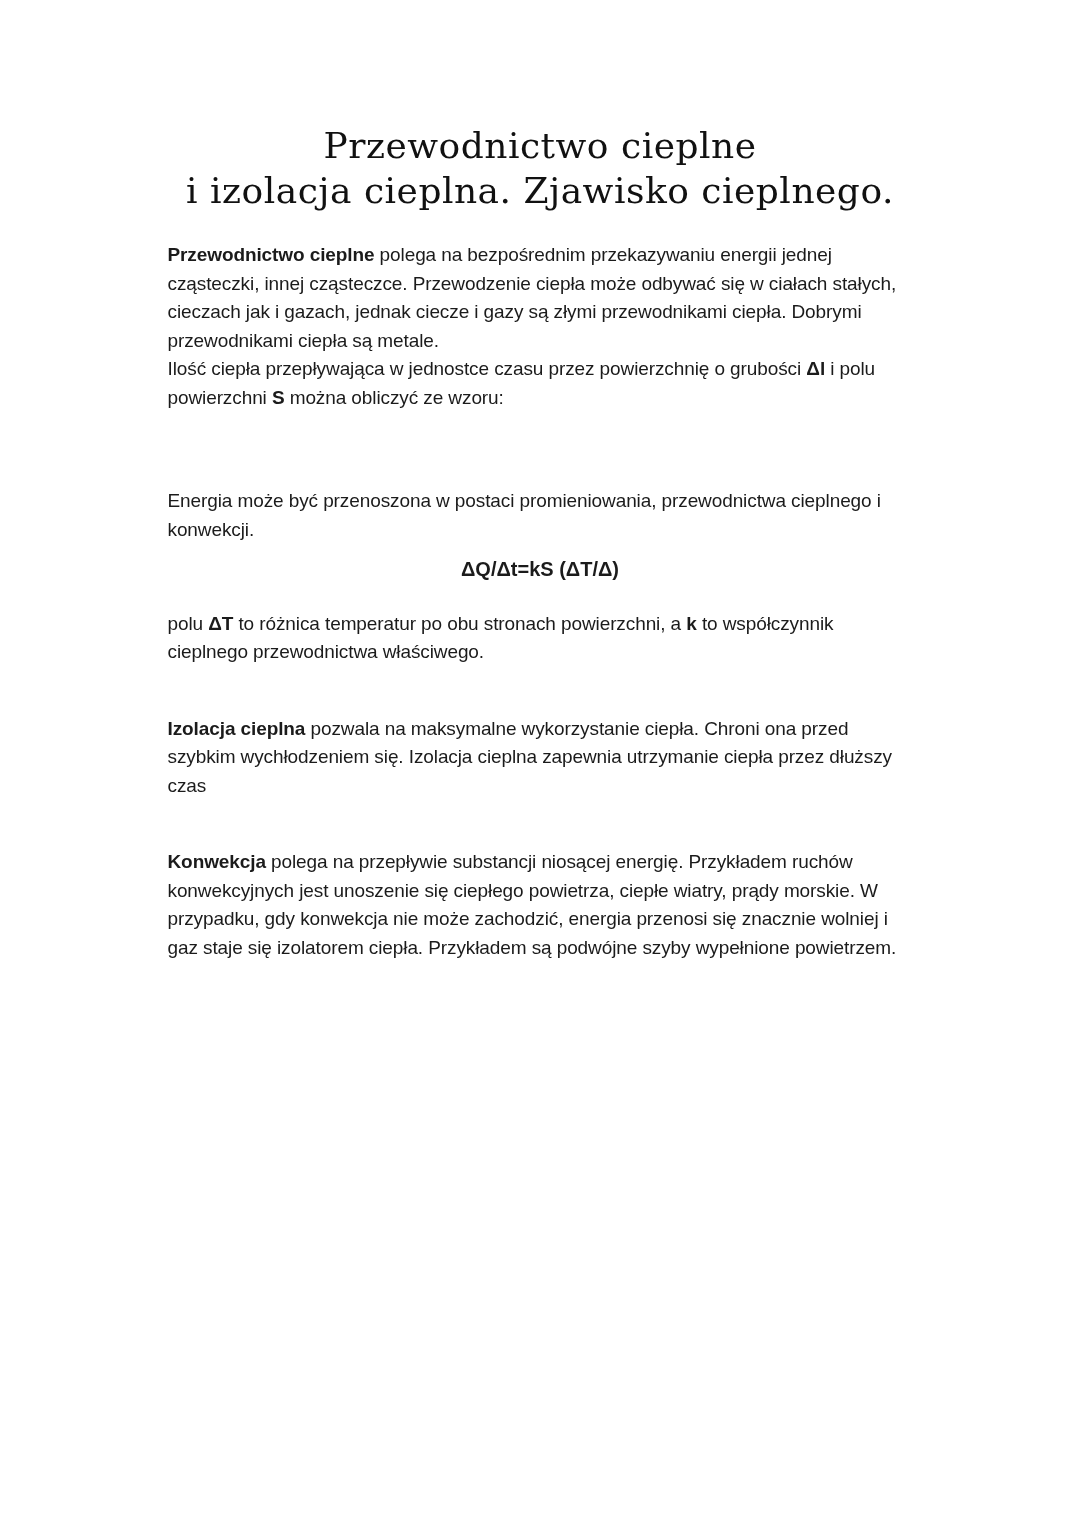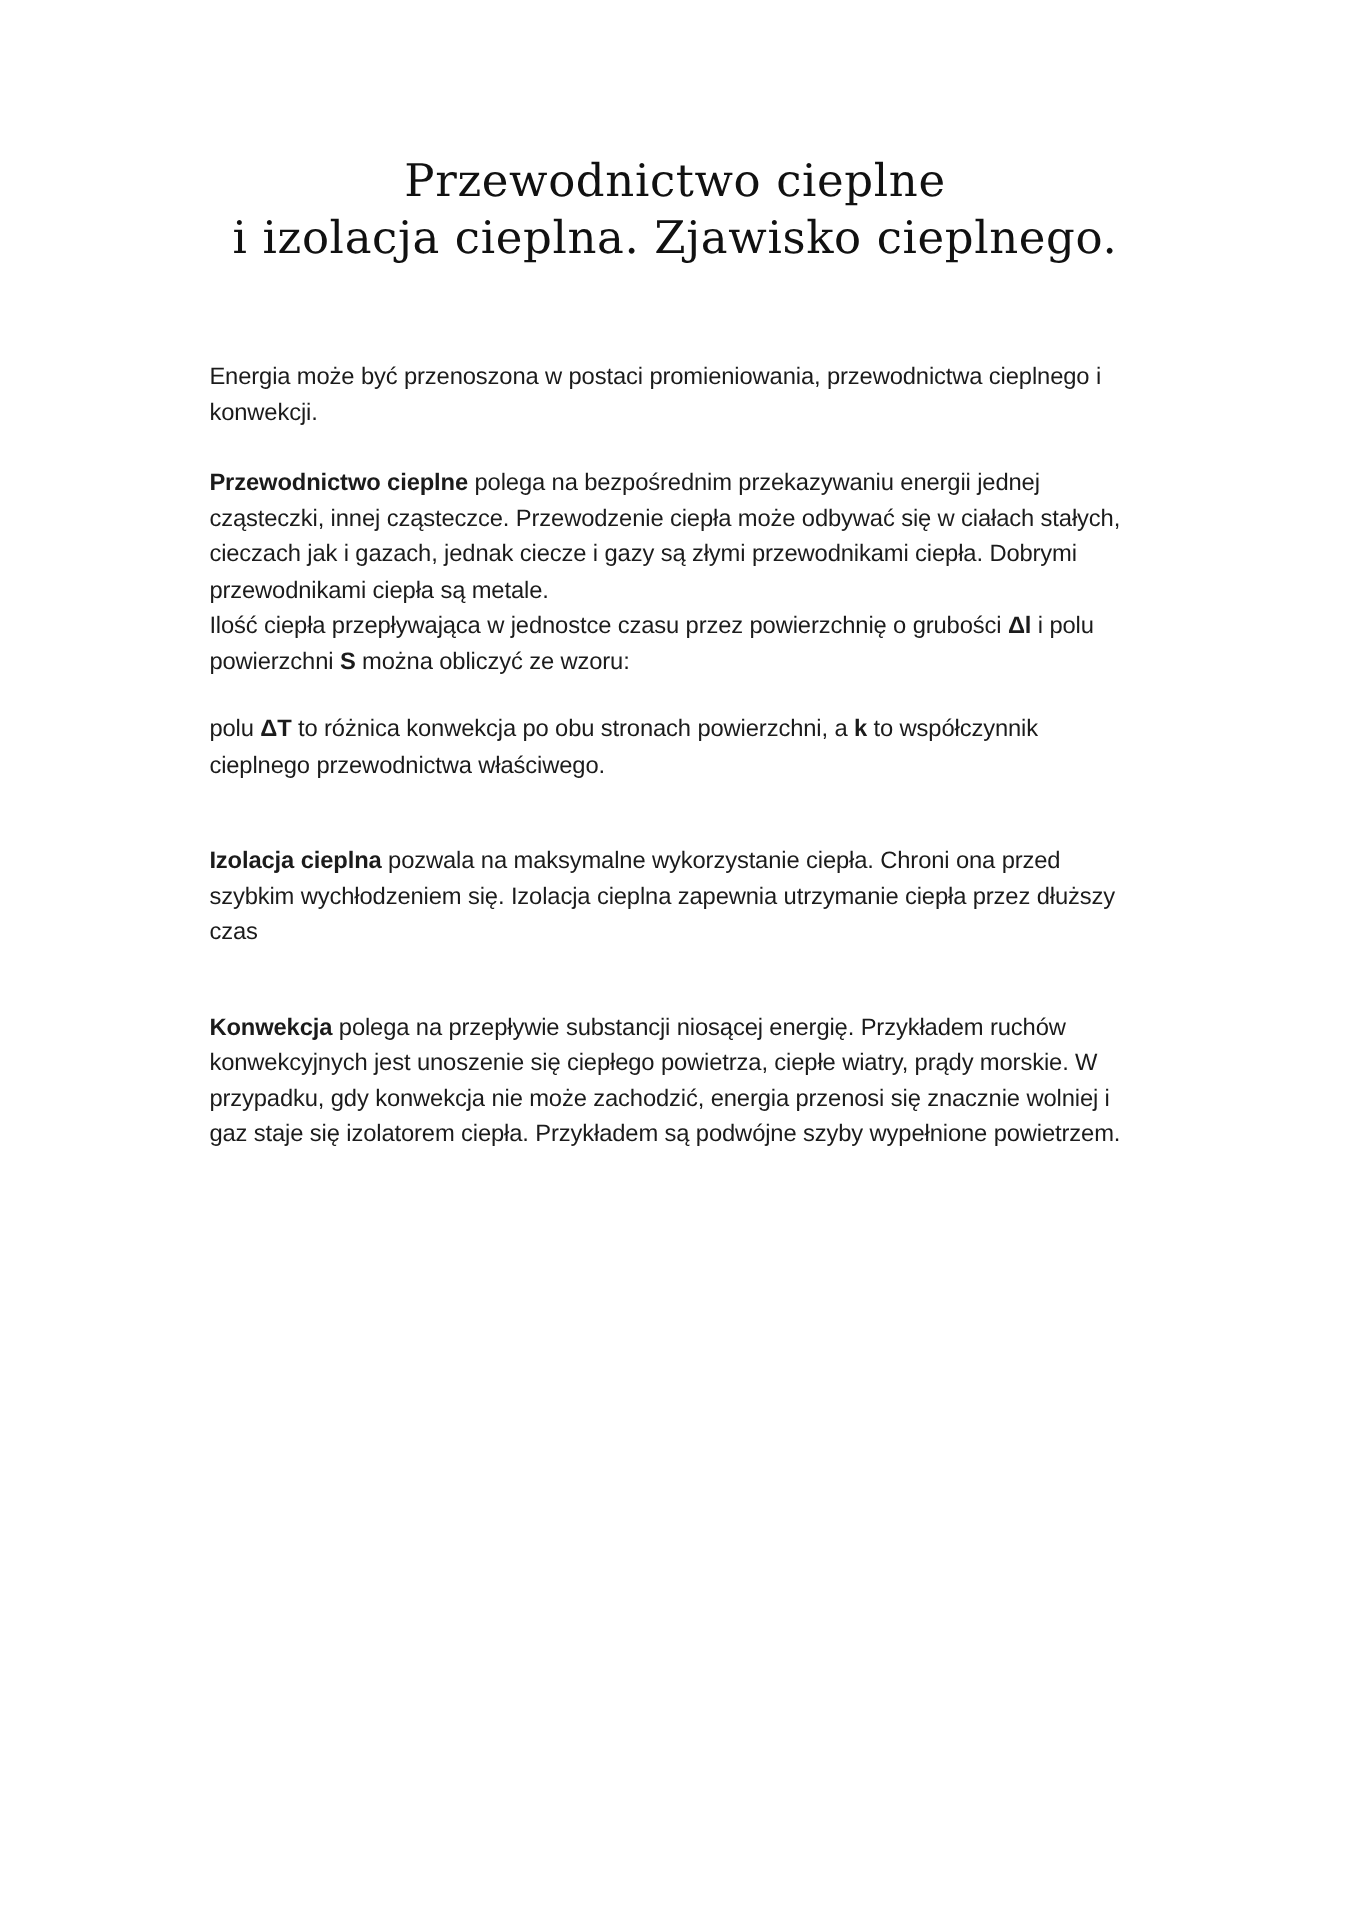--- a/index.html
+++ b/index.html
@@ -56,25 +56,26 @@
 </head>
 <body>
 
 <div class="page">
 
   <h1 class="title">
     <span class="title-line">Przewodnictwo cieplne</span>
     <span class="title-line">i izolacja cieplna. Zjawisko cieplnego.</span>
   </h1>
 
-  <p class="body para-intro"><span>Energia może być przenoszona w postaci promieniowania, przewodnictwa cieplnego i konwekcji.</span></p>
-
   <p class="body para-conduction"><span class="bold">Przewodnictwo cieplne</span><span> polega na bezpośrednim przekazywaniu energii jednej cząsteczki, innej cząsteczce. Przewodzenie ciepła może odbywać się w ciałach stałych, cieczach jak i gazach, jednak ciecze i gazy są złymi przewodnikami ciepła. Dobrymi przewodnikami ciepła są metale.
 Ilość ciepła przepływająca w jednostce czasu przez powierzchnię o grubości </span><span class="bold">Δl</span><span> i polu powierzchni </span><span class="bold">S</span><span> można obliczyć ze wzoru:</span></p>
 
+  <p class="body para-intro"><span>Energia może być przenoszona w postaci promieniowania, przewodnictwa cieplnego i konwekcji.</span></p>
 
-  <p class="body para-where"><span>polu </span><span class="bold">ΔT</span><span> to różnica konwekcja po obu stronach powierzchni, a </span><span class="bold">k</span><span> to współczynnik cieplnego przewodnictwa właściwego.</span></p>
+  <p class="formula">ΔQ/Δt=kS (ΔT/Δ)</p>
+
+  <p class="body para-where"><span>polu </span><span class="bold">ΔT</span><span> to różnica temperatur po obu stronach powierzchni, a </span><span class="bold">k</span><span> to współczynnik cieplnego przewodnictwa właściwego.</span></p>
 
   <p class="body para-insulation"><span class="bold">Izolacja cieplna</span><span> pozwala na maksymalne wykorzystanie ciepła. Chroni ona przed szybkim wychłodzeniem się. Izolacja cieplna zapewnia utrzymanie ciepła przez dłuższy czas</span></p>
 
   <p class="body para-convection"><span class="bold">Konwekcja</span><span> polega na przepływie substancji niosącej energię. Przykładem ruchów konwekcyjnych jest unoszenie się ciepłego powietrza, ciepłe wiatry, prądy morskie. W przypadku, gdy konwekcja nie może zachodzić, energia przenosi się znacznie wolniej i gaz staje się izolatorem ciepła. Przykładem są podwójne szyby wypełnione powietrzem.</span></p>
 
 </div>
 
 </body></html>

